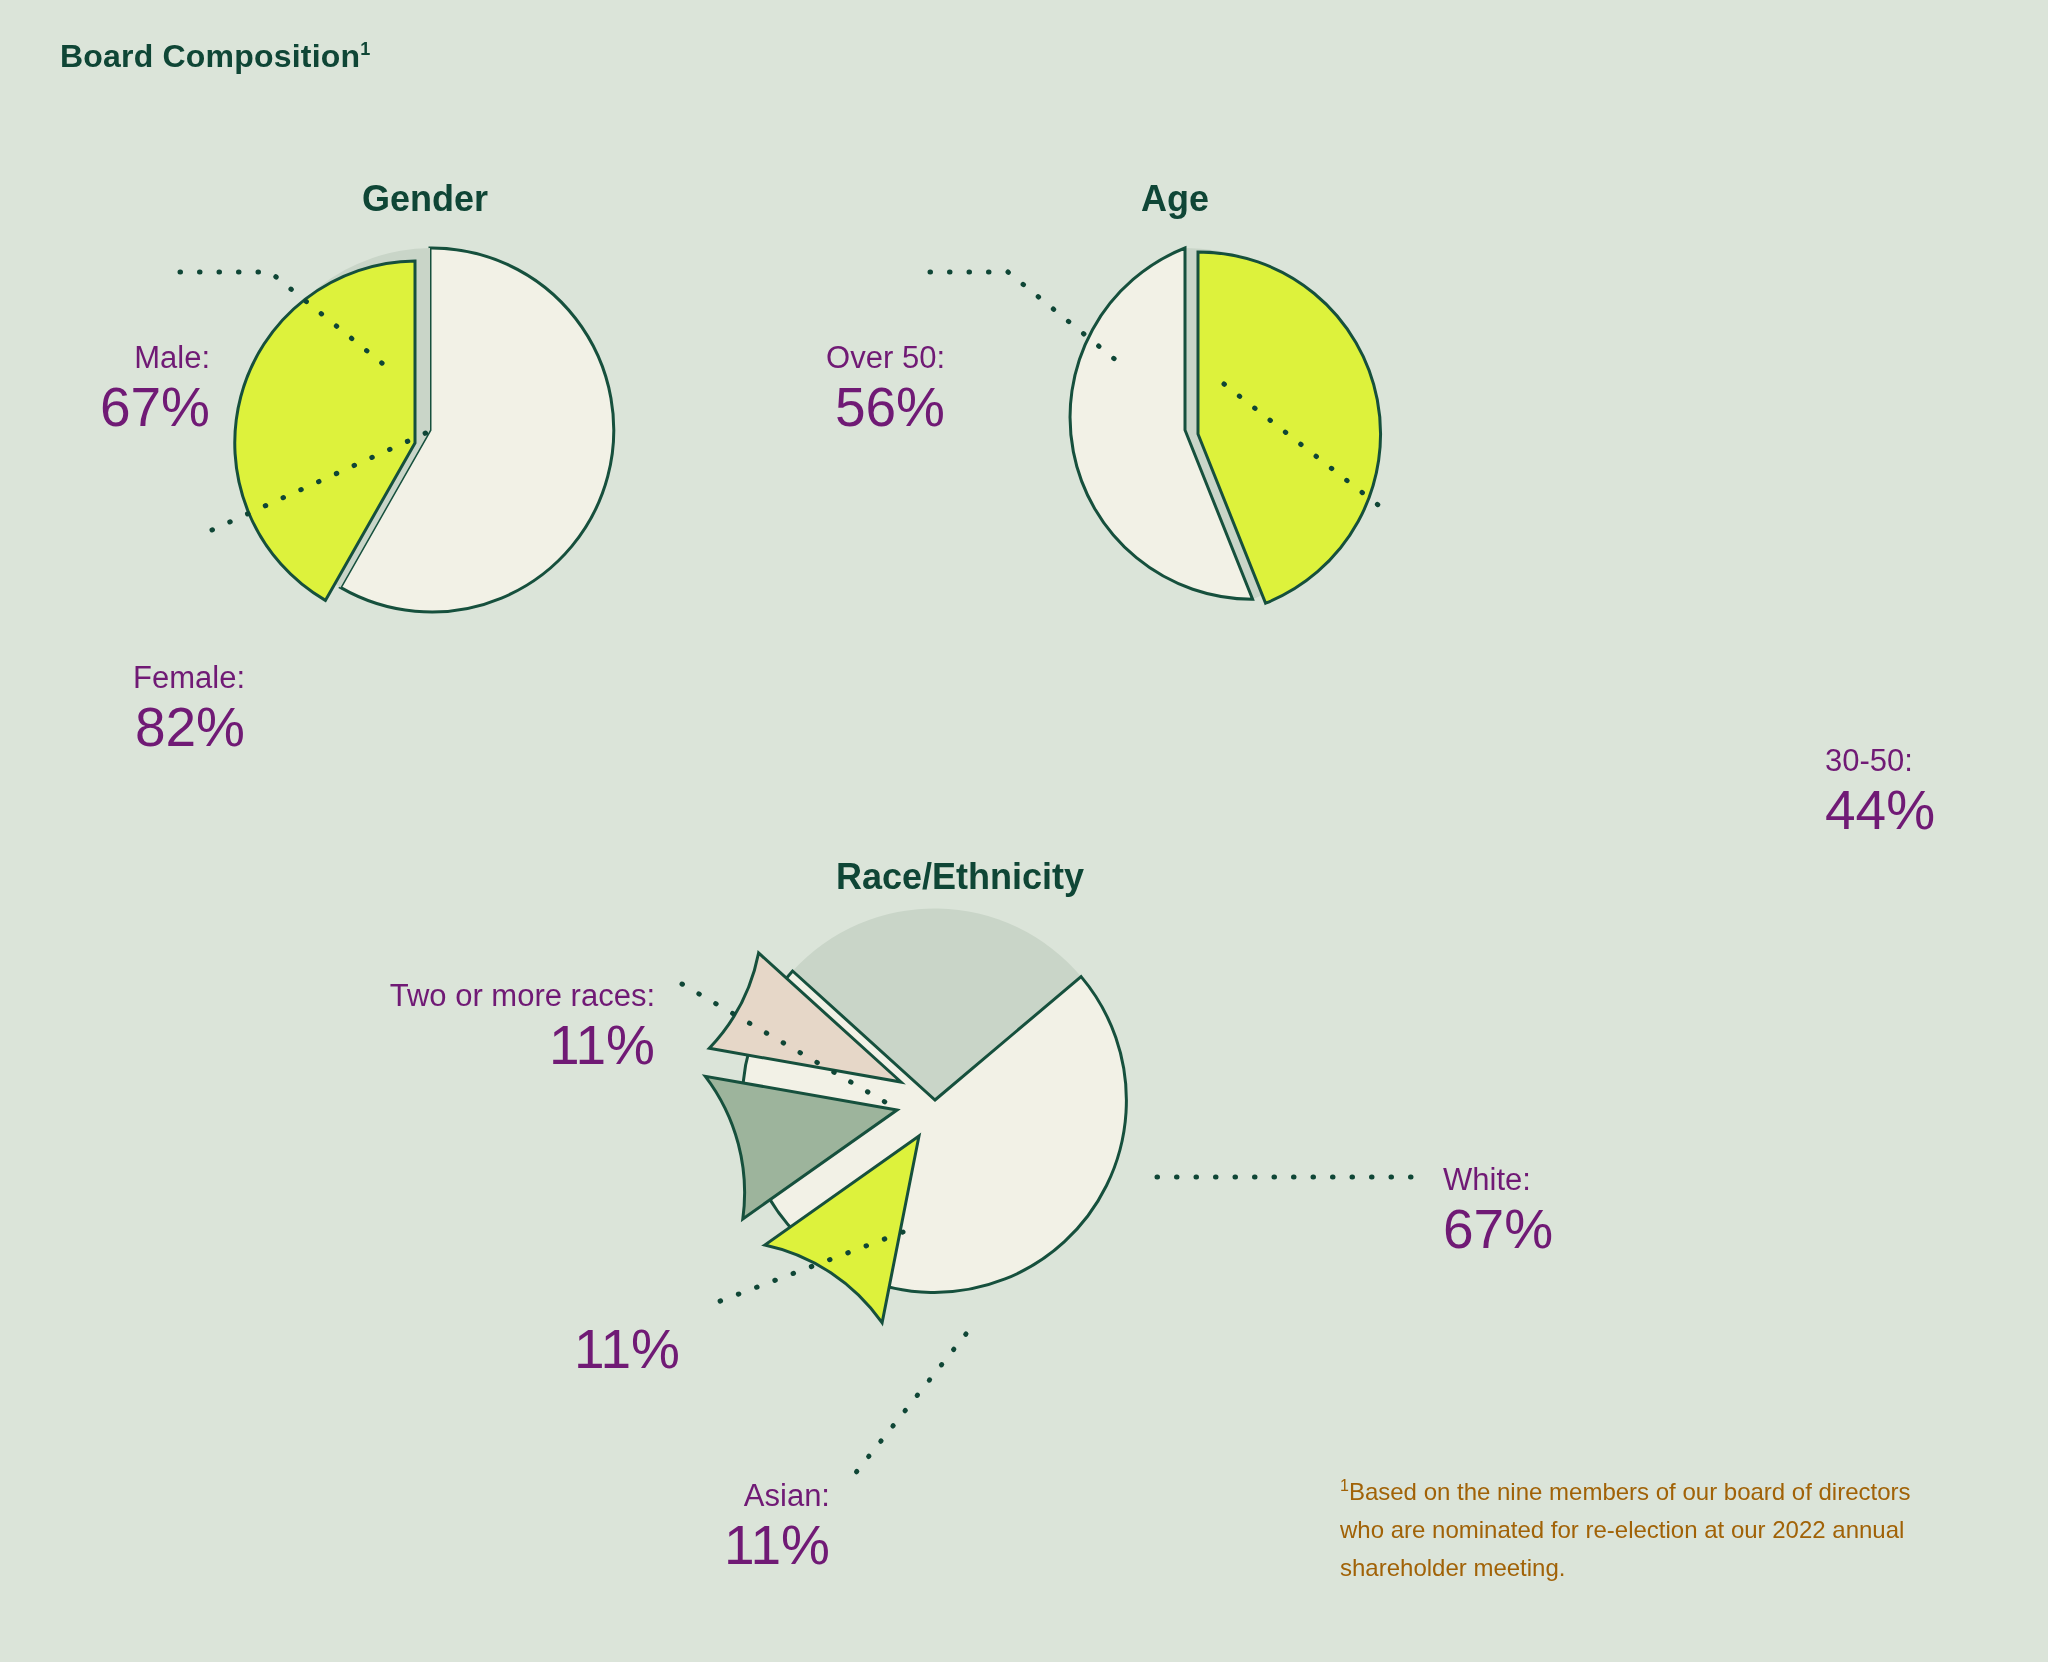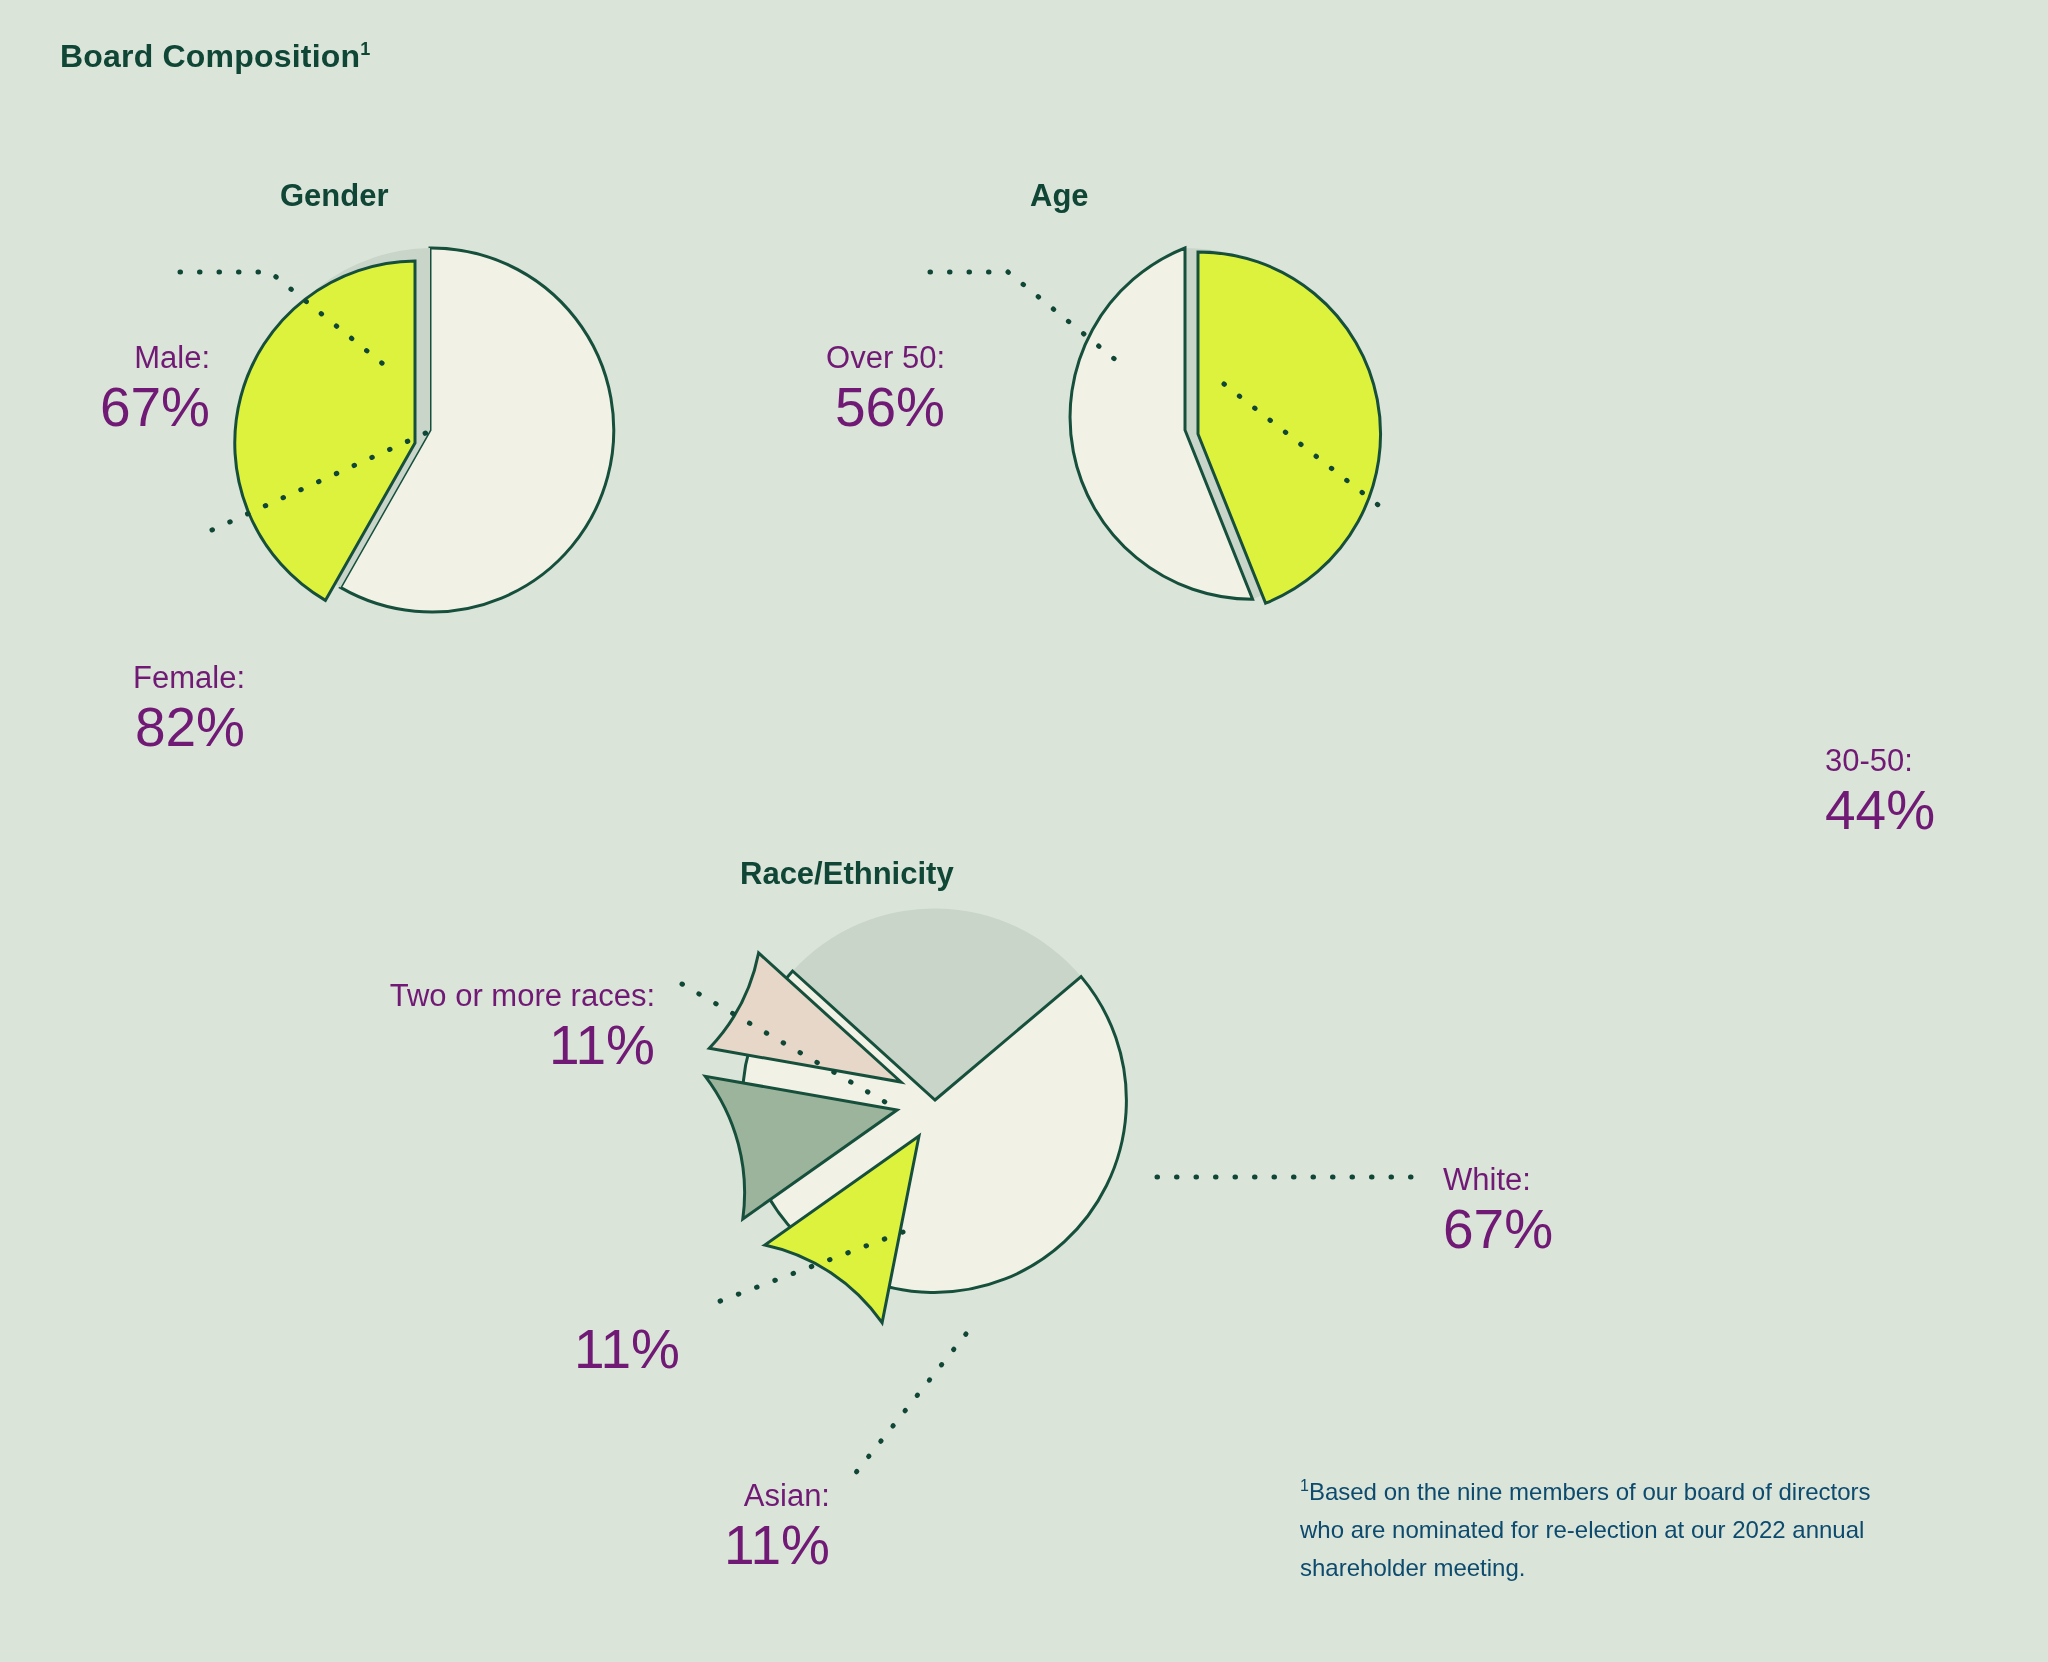--- a/index.html
+++ b/index.html
@@ -15,22 +15,22 @@
 
   .page-title{
     position:absolute;left:60px;top:38px;
     font-size:32px;font-weight:bold;letter-spacing:.2px;
     color:#0f4636;
   }
   .page-title sup{font-size:18px;vertical-align:super;}
 
   .chart-title{
     position:absolute;
-    font-size:31px;font-weight:bold;color:#0f4636;
-    text-align:left;white-space:nowrap;
+    font-size:36px;font-weight:bold;color:#0f4636;
+    text-align:center;white-space:nowrap;
   }
   #title-gender{left:280px;top:178px;width:290px;}
   #title-age{left:1030px;top:178px;width:290px;}
   #title-race{left:740px;top:856px;width:440px;}
 
   svg.pie{position:absolute;overflow:visible;}
   #svg-gender{left:240px;top:240px;}
   #svg-age{left:1000px;top:240px;}
   #svg-race{left:690px;top:900px;}
 
@@ -45,22 +45,22 @@
   #co-male{left:0px;top:340px;width:210px;}
   #co-female{left:0px;top:660px;width:245px;}
   #co-over50{left:760px;top:340px;width:185px;}
   #co-3050{left:1825px;top:700px;width:190px;margin-top:43px;}
   #co-two{left:120px;top:978px;width:535px;}
   #co-black{left:10px;top:1318px;width:670px;}
   #co-asian{left:480px;top:1478px;width:350px;}
   #co-white{left:1443px;top:1162px;width:260px;}
 
   .footnote{
-    position:absolute;left:1300px;top:1473px;width:620px;
-    font-size:24px;line-height:1.58;color:#0c4a6e;
+    position:absolute;left:1340px;top:1473px;width:620px;
+    font-size:24px;line-height:1.58;color:#a16207;
   }
   .footnote sup{font-size:16px;vertical-align:super;}
 
   .leader{position:absolute;overflow:visible;pointer-events:none;}
 </style>
 </head>
 <body>
 
 <div class="stage">
 

